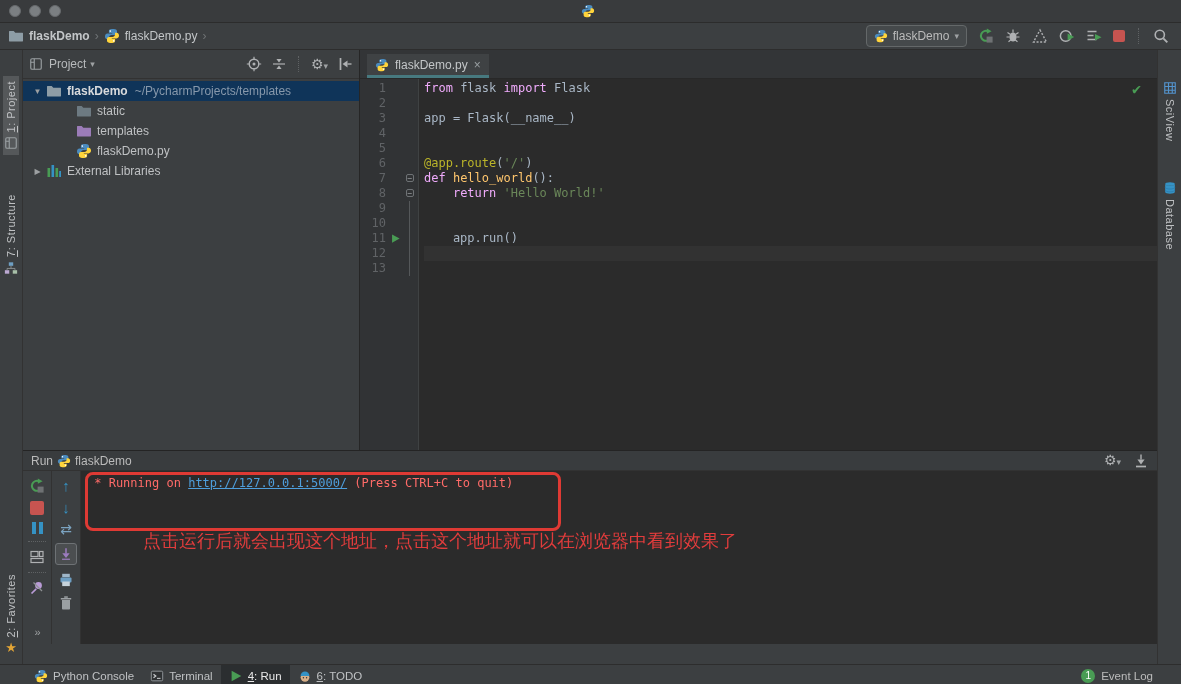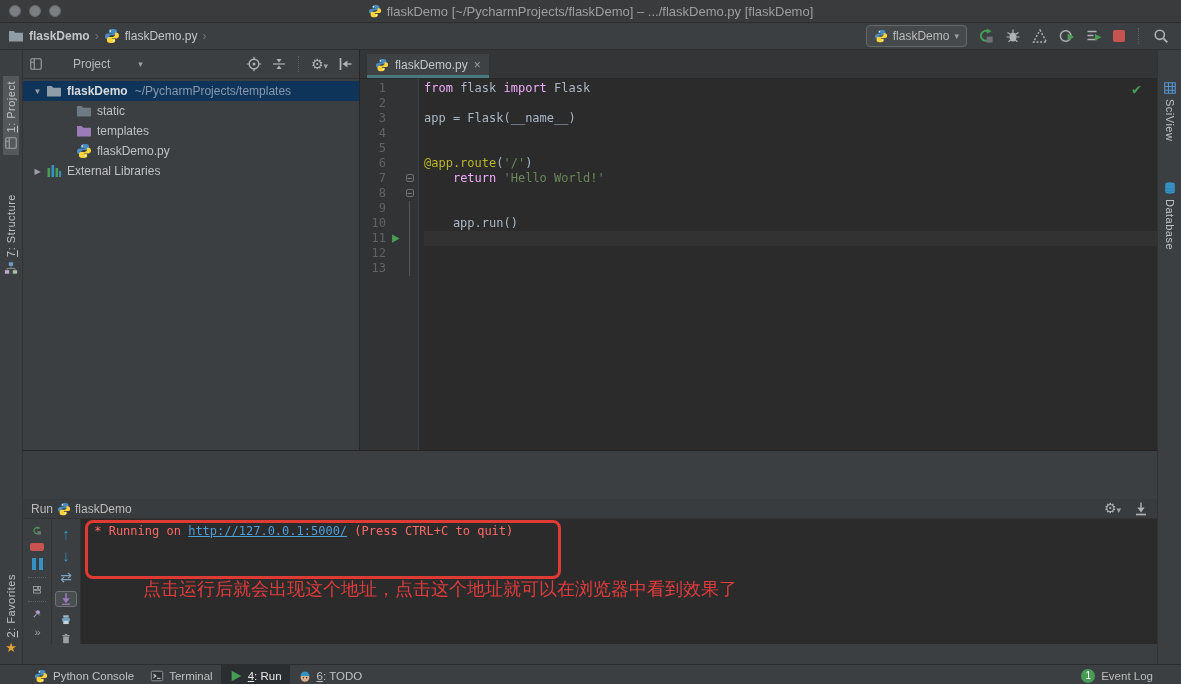--- a/index.html
+++ b/index.html
@@ -39,21 +39,21 @@
   .vtab .txt-up{writing-mode:vertical-rl;transform:rotate(180deg);letter-spacing:.5px;}
   .vtab .txt-down{writing-mode:vertical-rl;letter-spacing:.5px;}
   .vtab.active{background:#55585a;}
   .vtab .mn{text-decoration:underline;}
   .stripe-gap{height:26px;}
   .center-col{flex:1;display:flex;flex-direction:column;min-width:0;}
   .upper{display:flex;height:400px;}
 
   
   .project-panel{width:336px;border-right:1px solid #262626;display:flex;flex-direction:column;background:#3c3f41;}
-  .pp-header{height:28px;display:flex;align-items:center;border-bottom:1px solid #323232;padding:0 6px;gap:24px;}
+  .pp-header{height:28px;display:flex;align-items:center;border-bottom:1px solid #323232;padding:0 6px;}
   .pp-title{margin:0 4px 0 6px;color:#b7babc;}
   .pp-actions{margin-left:auto;display:flex;align-items:center;gap:9px;}
   .gear-glyph{font-size:14px;color:#afb1b3;line-height:1;}
   .tree{padding-top:2px;}
   .tree-row{height:20px;display:flex;align-items:center;white-space:nowrap;cursor:default;}
   .tree-row.selected{background:#0f3459;}
   .tree-arrow{width:17px;text-align:center;color:#9da0a2;font-size:8px;flex:none;}
   .tree-icon{width:16px;height:16px;margin-right:5px;flex:none;}
   .tree-label{color:#bfc1c3;}
   .tree-label.bold{font-weight:bold;color:#d8dadc;}
@@ -80,21 +80,21 @@
   .tok-kw{color:#f0abfc;}
   .tok-str{color:#6a8759;}
   .tok-dec{color:#bbb529;}
   .tok-fn{color:#ffc66d;}
   .tok-dn{color:#9876aa;}
   .tok-pl{color:#a9b7c6;}
   .inspect-ok{position:absolute;top:3px;right:16px;color:#499C54;font-weight:bold;font-size:15px;}
 
   
   .run-panel{height:193px;display:flex;flex-direction:column;border-top:1px solid #242424;background:#3c3f41;}
-  .rp-header{height:19px;display:flex;align-items:center;gap:4px;padding:0 8px;border-bottom:1px solid #323232;background:#393c3e;margin-top:48px;}
+  .rp-header{height:19px;display:flex;align-items:center;gap:4px;padding:0 8px;border-bottom:1px solid #323232;background:#393c3e;}
   .rp-actions{margin-left:auto;display:flex;align-items:center;gap:12px;}
   .rp-body{flex:1;display:flex;min-height:0;}
   .rtb{width:28px;display:flex;flex-direction:column;align-items:center;gap:7px;padding-top:7px;flex:none;}
   .rtb.c1{border-right:1px solid #323232;}
   .rtb.c2{border-right:1px solid #323232;}
   .dotted-sep{width:18px;border-top:1px dotted #5f6264;height:0;}
   .pause-bars{display:inline-flex;gap:3px;}
   .pause-bars i{width:4px;height:12px;background:#3592C4;}
   .stop-sq{width:12px;height:12px;background:#C75450;border-radius:2px;}
   .arrow-b{color:#3592C4;font-size:15px;line-height:1;font-weight:bold;}
@@ -259,21 +259,21 @@
 
   <div class="titlebar">
     <div class="traffic">
       <span class="tl"></span>
       <span class="tl"></span>
       <span class="tl"></span>
     </div>
     <div class="title-center">
       <svg class="ic14">
           <use href="#i-py"></use>
-        </svg><span>flaskDemo [~/PycharmProjects/flaskDemo] – .../flaskDemo.py [flaskDemo]</span>
+        </svg>
     </div>
   </div>
 
   <div class="navbar">
     <div class="crumbs">
       <svg class="ic" style="fill:#8E9DA6">
           <use href="#i-folder"></use>
         </svg>
       <span class="crumb-label bold">flaskDemo</span>
       <span class="chev">›</span>
@@ -494,20 +494,21 @@
                   </span>
                 </div>
               </div>
             <div class="code-pane">
                 <div class="c-row"><span class="tok-kw">from</span><span class="tok-pl"> flask </span><span class="tok-kw">import</span><span class="tok-pl"> Flask</span></div>
                 <div class="c-row"></div>
                 <div class="c-row"><span class="tok-pl">app = Flask(__name__)</span></div>
                 <div class="c-row"></div>
                 <div class="c-row"></div>
                 <div class="c-row"><span class="tok-dec">@app.route</span><span class="tok-pl">(</span><span class="tok-str">'/'</span><span class="tok-pl">)</span></div>
+                <div class="c-row"><span class="tok-kw">def </span><span class="tok-fn">hello_world</span><span class="tok-pl">():</span></div>
                 <div class="c-row"><span class="tok-pl">    </span><span class="tok-kw">return </span><span class="tok-str">'Hello World!'</span></div>
                 <div class="c-row"></div>
                 <div class="c-row"></div>
                 <div class="c-row"><span class="tok-pl">    app.run()</span></div>
                 <div class="c-row caret-line"></div>
               </div>
             <span class="inspect-ok">✔</span>
           </div>
         </div>
       </div>

